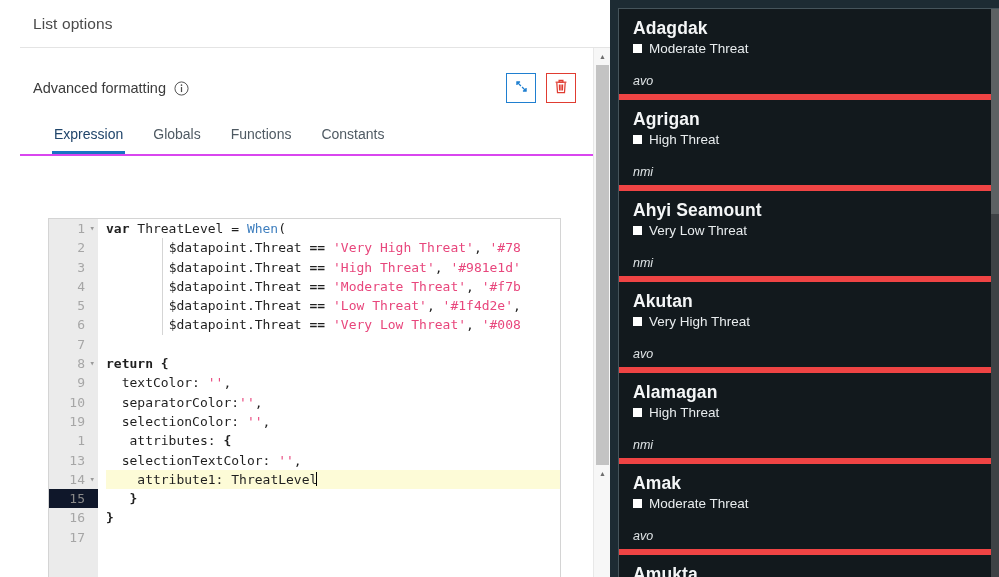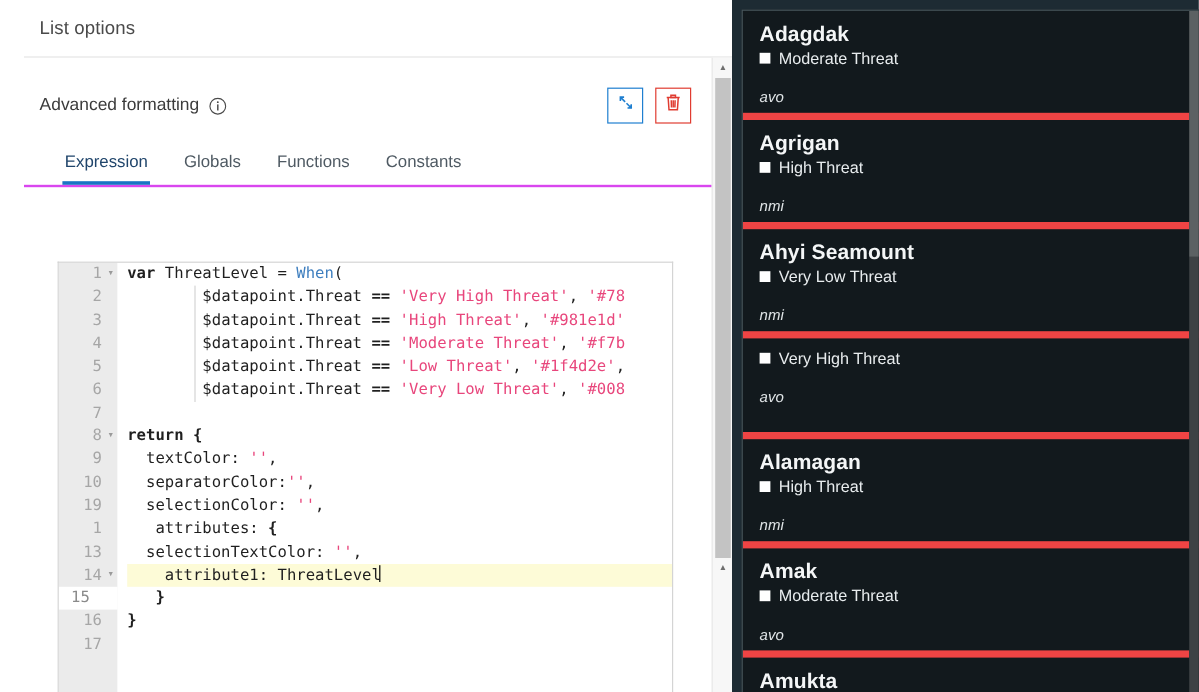--- a/index.html
+++ b/index.html
@@ -104,21 +104,21 @@
     color: #a6a6a6;
     user-select: none;
     position: relative;
   }
   .gutter-line {
     height: 19.3px;
     padding-right: 13px;
     position: relative;
     white-space: nowrap;
   }
-  .gutter-line.active { background: #ffffff; color: #8a8a8a; text-align: center; }
+  .gutter-line.active { background: #0f172a; color: #8a8a8a; }
   .fold {
     position: absolute;
     right: 3px; top: 0;
     font-size: 9px;
     color: #9a9a9a;
     line-height: 19.3px;
   }
   .code-area {
     flex: 1 1 auto;
     position: relative;
@@ -381,20 +381,21 @@
         </div>
         <div class="list-item">
           <div class="li-title">Ahyi Seamount</div>
           <div class="li-threat">
             <span class="li-swatch"></span>
             <span class="li-threat-label">Very Low Threat</span>
           </div>
           <div class="li-meta">nmi</div>
         </div>
         <div class="list-item">
+          <div class="li-title">Akutan</div>
           <div class="li-threat">
             <span class="li-swatch"></span>
             <span class="li-threat-label">Very High Threat</span>
           </div>
           <div class="li-meta">avo</div>
         </div>
         <div class="list-item">
           <div class="li-title">Alamagan</div>
           <div class="li-threat">
             <span class="li-swatch"></span>

